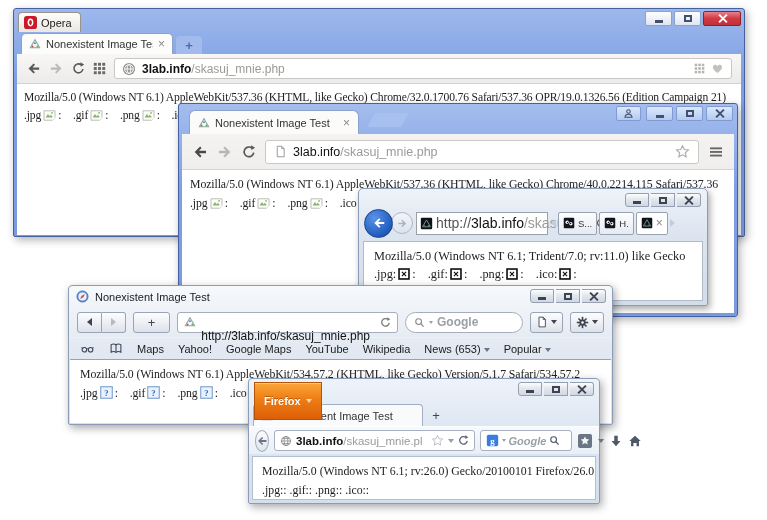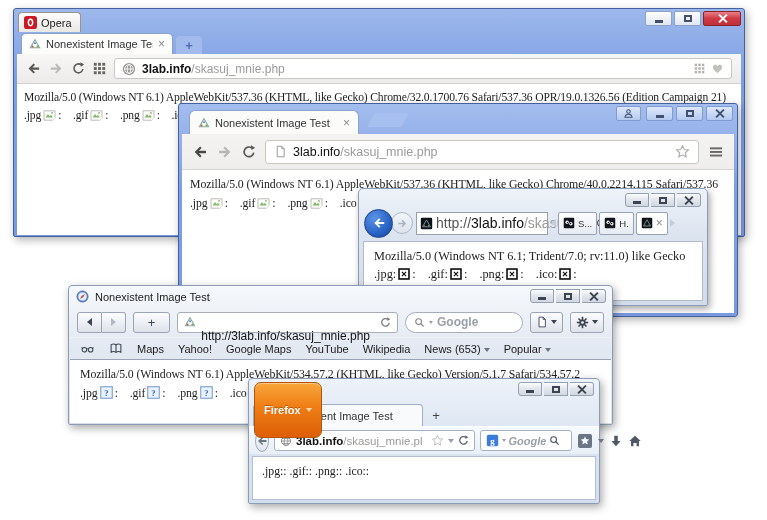--- a/index.html
+++ b/index.html
@@ -106,21 +106,21 @@
   .s-search{width:118px;height:21px;border:1px solid #a6adb8;border-radius:11px;padding:0 8px;gap:4px;flex:none;font-size:12px;}
   .s-bookmarks{height:21px;display:flex;align-items:center;gap:14px;padding:0 11px;font-size:11px;color:#1a1a1a;
                border-top:1px solid #eef2f7;}
   .s-content{position:absolute;left:1px;right:1px;bottom:1px;top:73px;background:#fff;border-top:1px solid #98a4b6;
              padding:5px 10px;box-sizing:border-box;font-size:11.8px;letter-spacing:-0.1px;line-height:1.6;white-space:nowrap;overflow:hidden;}
 
   
   .w-firefox{left:248px;top:378px;width:352px;height:126px;background:linear-gradient(#eef3fa,#dde6f2 40%,#d4dfee);
              border:1px solid #8c9cb6;border-radius:4px 4px 2px 2px;box-shadow:2px 3px 8px rgba(0,0,0,.35);}
   .f-top{height:24px;position:relative;}
-  .ff-btn{position:absolute;left:5px;top:3px;height:20px;border-radius:7px;padding:17px 9px;display:flex;align-items:center;gap:5px;
+  .ff-btn{position:absolute;left:5px;top:3px;height:20px;border-radius:0;padding:8px 9px;display:flex;align-items:center;gap:5px;
           background:linear-gradient(#f9a63a,#ef7d14 45%,#dd5f07);border:1px solid #b55408;color:#fff;
           font-weight:bold;font-size:11px;text-shadow:0 -1px 0 rgba(120,50,0,.5);box-shadow:inset 0 1px 0 rgba(255,255,255,.4);}
   .f-top .winctl{position:absolute;right:5px;top:3px;}
   .f-tabs{height:23px;display:flex;align-items:flex-end;padding-left:4px;}
   .f-tab{width:170px;height:22px;background:#f8fafc;border:1px solid #a2aec2;border-bottom:none;border-radius:4px 4px 0 0;
          display:flex;align-items:center;gap:5px;padding:0 7px;box-sizing:border-box;}
   .f-newtab{width:26px;height:19px;display:flex;align-items:center;justify-content:center;color:#444;font-size:13px;
             border-bottom:1px solid transparent;}
   .f-toolbar{height:27px;background:linear-gradient(#f7fafd,#e9eff7);border-top:1px solid #fff;display:flex;align-items:center;
              gap:5px;padding:0 6px;}
@@ -668,17 +668,18 @@
         </svg>
       <span class="caret" style="color:#6a7482"></span>
       <svg class="ic" width="14" height="14" style="color:#4e5866">
           <use href="#sym-down"></use>
         </svg>
       <svg class="ic" width="14" height="14" style="color:#4e5866">
           <use href="#sym-home"></use>
         </svg>
     </div>
     <div class="f-content serif">
+      <div>Mozilla/5.0 (Windows NT 6.1; rv:26.0) Gecko/20100101 Firefox/26.0</div>
       <div>.jpg:: .gif:: .png:: .ico::</div>
     </div>
   </div>
 
 </div>
 
 </body></html>

